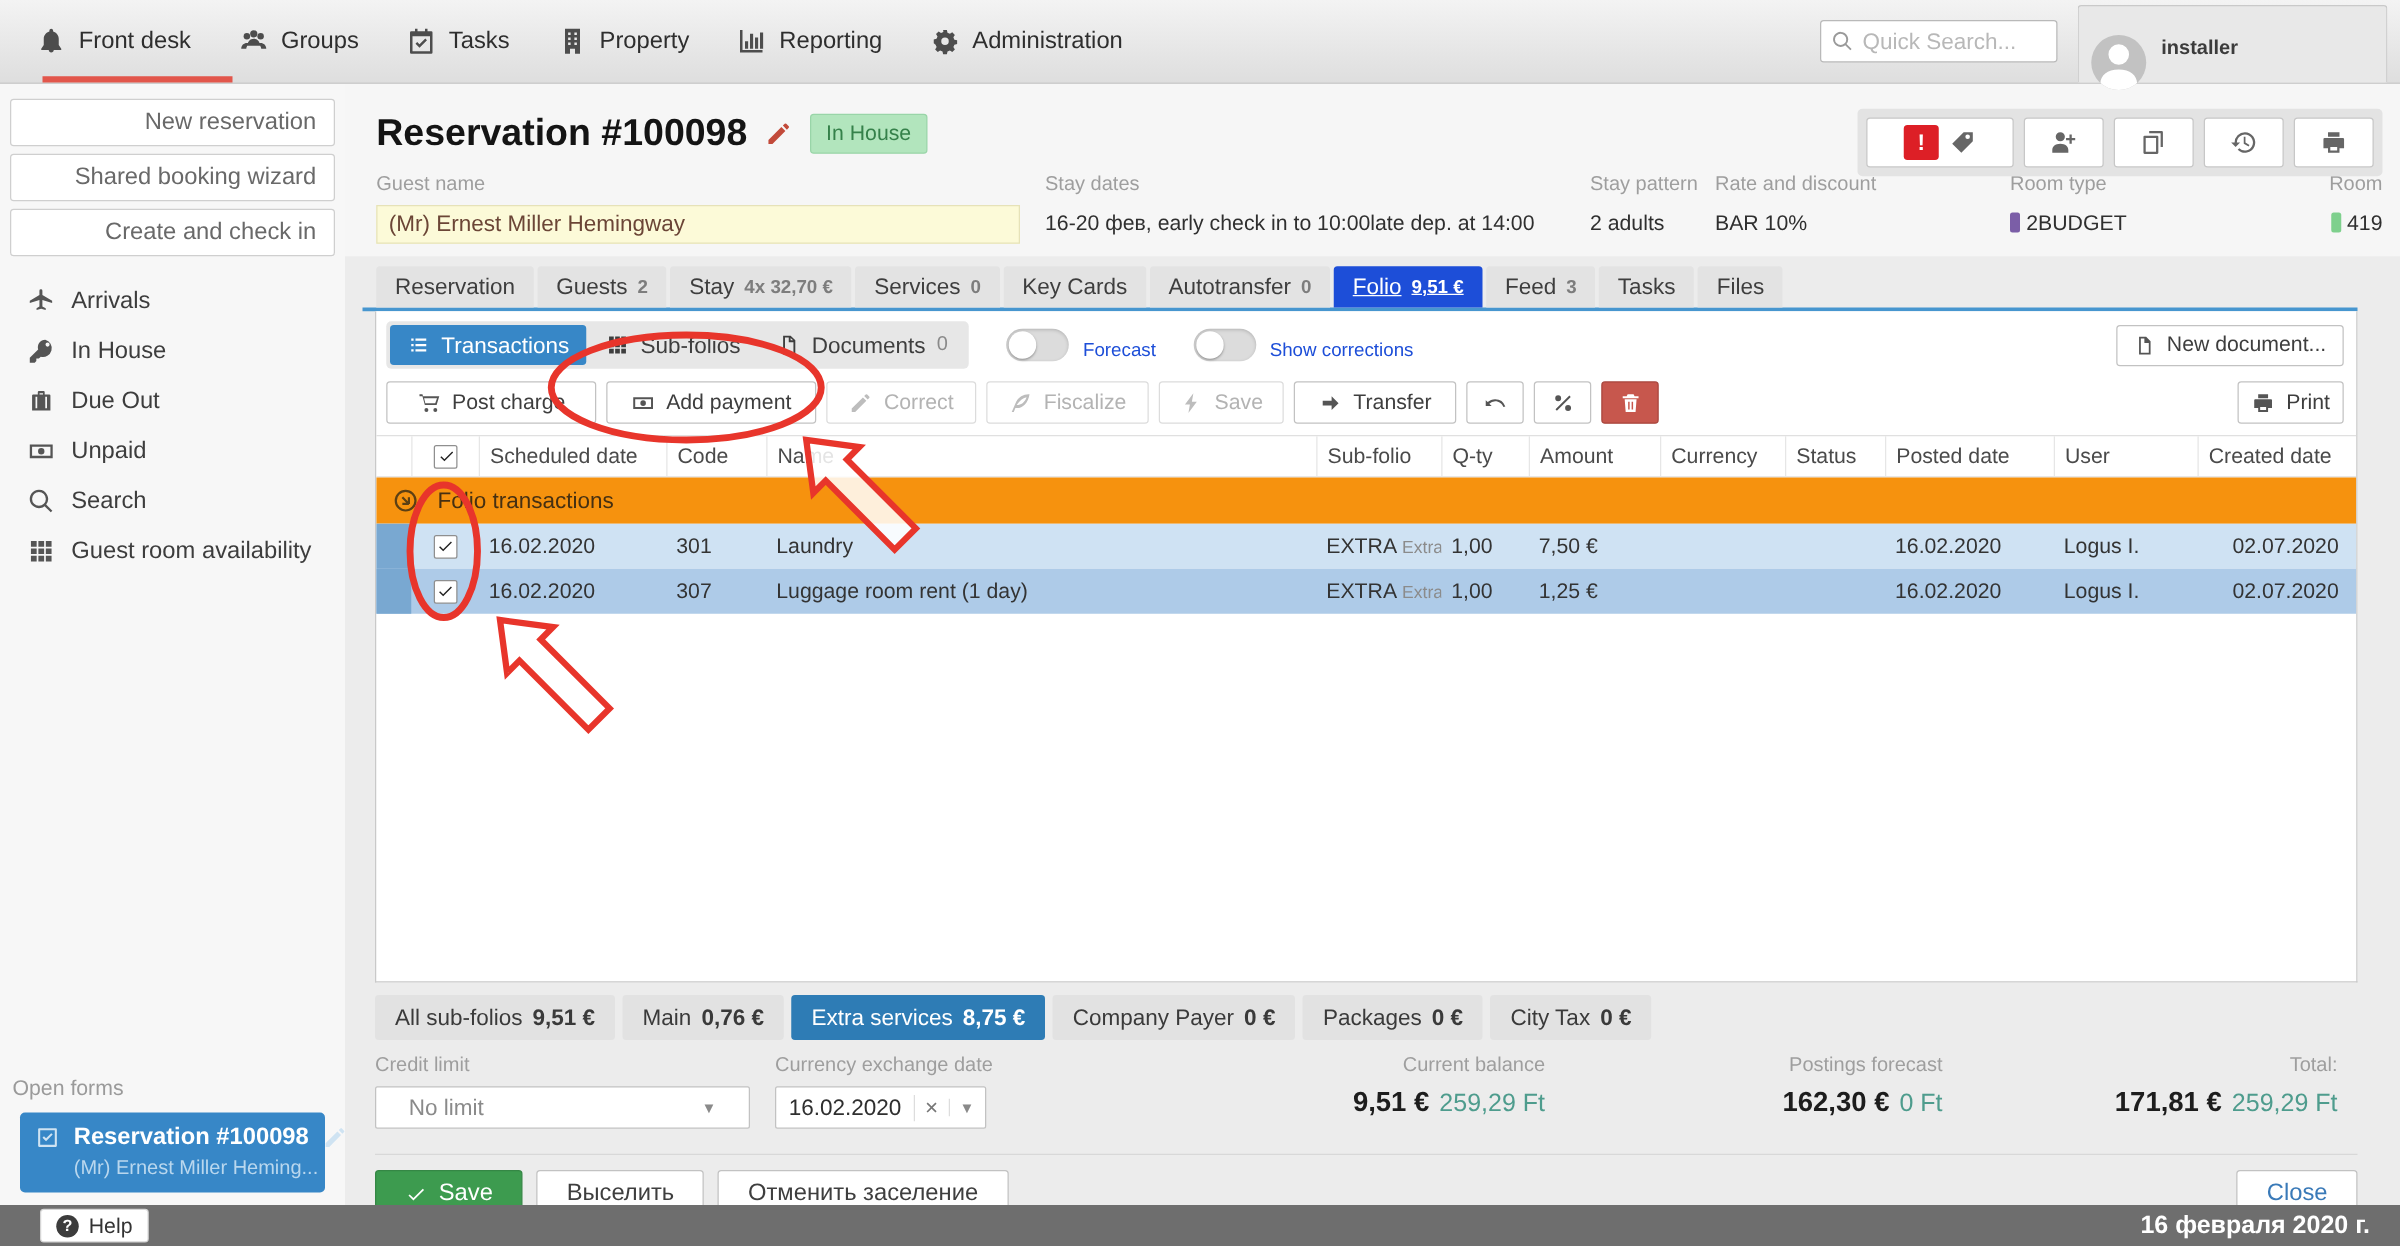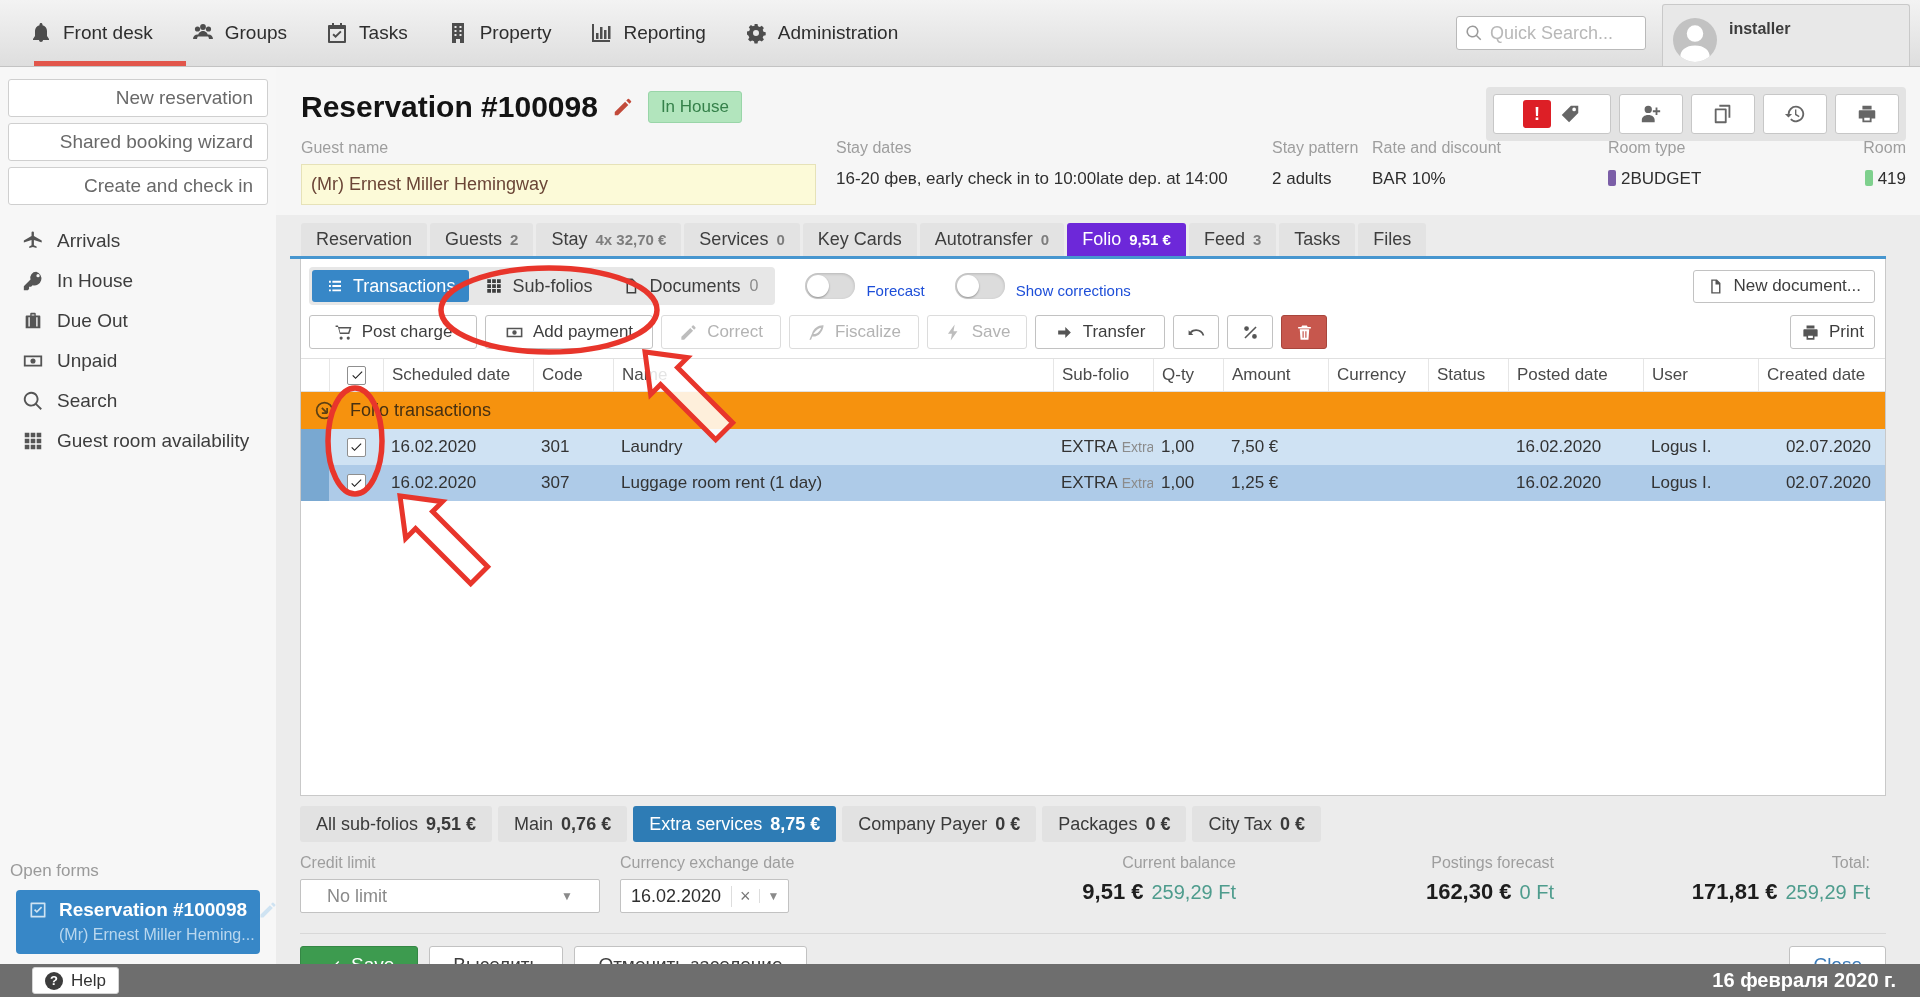--- a/index.html
+++ b/index.html
@@ -16,21 +16,21 @@
   .nav-item svg { width:24px; height:24px; fill:#4d4d4d; }
   .nav-underline { position:absolute; left:34px; bottom:0; width:152px; height:5px; background:#e2564b; }
   .search-box { margin-left:auto; width:190px; height:34px; background:#fff; border:1px solid #b9b9b9;
     border-radius:3px; display:flex; align-items:center; padding:0 8px; gap:7px; }
   .search-box svg { width:18px; height:18px; fill:#9a9a9a; flex:none; }
   .search-box input { border:none; outline:none; width:100%; font-size:18px; color:#555;
     font-family:inherit; background:transparent; }
   .search-box input::placeholder { color:#b8b8b8; }
   .user-panel { margin-left:16px; width:248px; height:62px; background:#e8e8e8;
     border:1px solid #c9c9c9; border-bottom:none; border-radius:3px 3px 0 0;
-    display:flex; gap:12px; padding:13px 10px 0; align-self:flex-end; cursor:pointer; }
+    display:flex; gap:12px; padding:23px 10px 0; align-self:flex-end; cursor:pointer; }
   .avatar { width:44px; height:44px; border-radius:50%; background:#c2c2c2; overflow:hidden; flex:none; }
   .avatar svg { width:44px; height:44px; fill:#fff; }
   .user-name { font-size:16px; font-weight:bold; color:#3c3c3c; padding-top:2px; }
 
   
   .sidebar { position:absolute; top:67px; left:0; width:276px; bottom:33px; background:#f7f7f7; z-index:4; }
   .side-btn { display:block; width:260px; margin:0 auto 6px; height:38px; background:#fff;
     border:1px solid #cfcfcf; border-radius:3px; text-align:right; padding-right:14px;
     font-size:19px; color:#696969; line-height:36px; cursor:pointer; white-space:nowrap; }
   .side-btn.first { margin-top:12px; }
@@ -69,33 +69,33 @@
   .hicon-btn { background:#fff; border:1px solid #c7c7c7; border-radius:3px; height:40px;
     min-width:64px; display:flex; align-items:center; justify-content:center; gap:8px;
     cursor:pointer; padding:0 10px; }
   .hicon-btn svg { width:22px; height:22px; fill:#666; }
   .alert-sq { width:28px; height:28px; background:#dd1f26; border-radius:3px; color:#fff;
     font-weight:bold; font-size:18px; display:flex; align-items:center; justify-content:center; }
 
   .info-row { display:grid; grid-template-columns:535px 436px 100px 236px 1fr 90px;
     padding:10px 14px 0 25px; }
   .field-label { font-size:16px; color:#9e9e9e; margin-bottom:7px; white-space:nowrap; }
-  .guest-input { width:515px; height:41px; background:#fcfad8; border:1px solid #e6e2b8;
+  .guest-input { width:515px; height:31px; background:#fcfad8; border:1px solid #e6e2b8;
     font-size:18px; color:#6b4536; padding:0 9px; font-family:inherit; outline:none; }
   .field-value { font-size:17px; color:#2f2f2f; padding-top:5px; white-space:nowrap; }
   .sq { display:inline-block; width:8px; height:16px; border-radius:2px; vertical-align:-2px; margin-right:5px; }
   .sq.purple { background:#7b5ea7; }
   .sq.green { background:#7ed08d; }
   .right-col { text-align:right; }
 
   .tabs-row { display:flex; gap:3px; padding-left:25px; margin-top:8px; align-items:flex-end; }
   .tab { background:#e3e3e3; border-radius:3px 3px 0 0; height:33px; display:flex; align-items:center;
     gap:8px; padding:0 15px; font-size:18px; color:#3e3e3e; cursor:pointer; white-space:nowrap; }
   .tab .badge { font-size:15px; color:#7d7d7d; font-weight:bold; }
-  .tab.active { background:#6d28d9; color:#fff; }
+  .tab.active { background:#1d4ed8; color:#fff;text-decoration:underline; }
   .tab.active .badge { color:#fff; }
   .tab-underline { height:3px; background:#4796cf; margin:0 34px 0 14px; }
 
   .panel { margin:0 34px 0 24px; height:537px; background:#fff;
     border:1px solid #c9c9c9; border-top:none; overflow:hidden; }
 
   .subtabs-row { display:flex; align-items:center; padding:8px 10px 0 8px; }
   .subtab-group { background:#e7e7e7; border-radius:4px; padding:3px; display:flex; gap:2px; }
   .subtab { height:32px; display:flex; align-items:center; gap:9px; padding:0 14px; font-size:18px;
     color:#3e3e3e; border-radius:3px; cursor:pointer; white-space:nowrap; }

